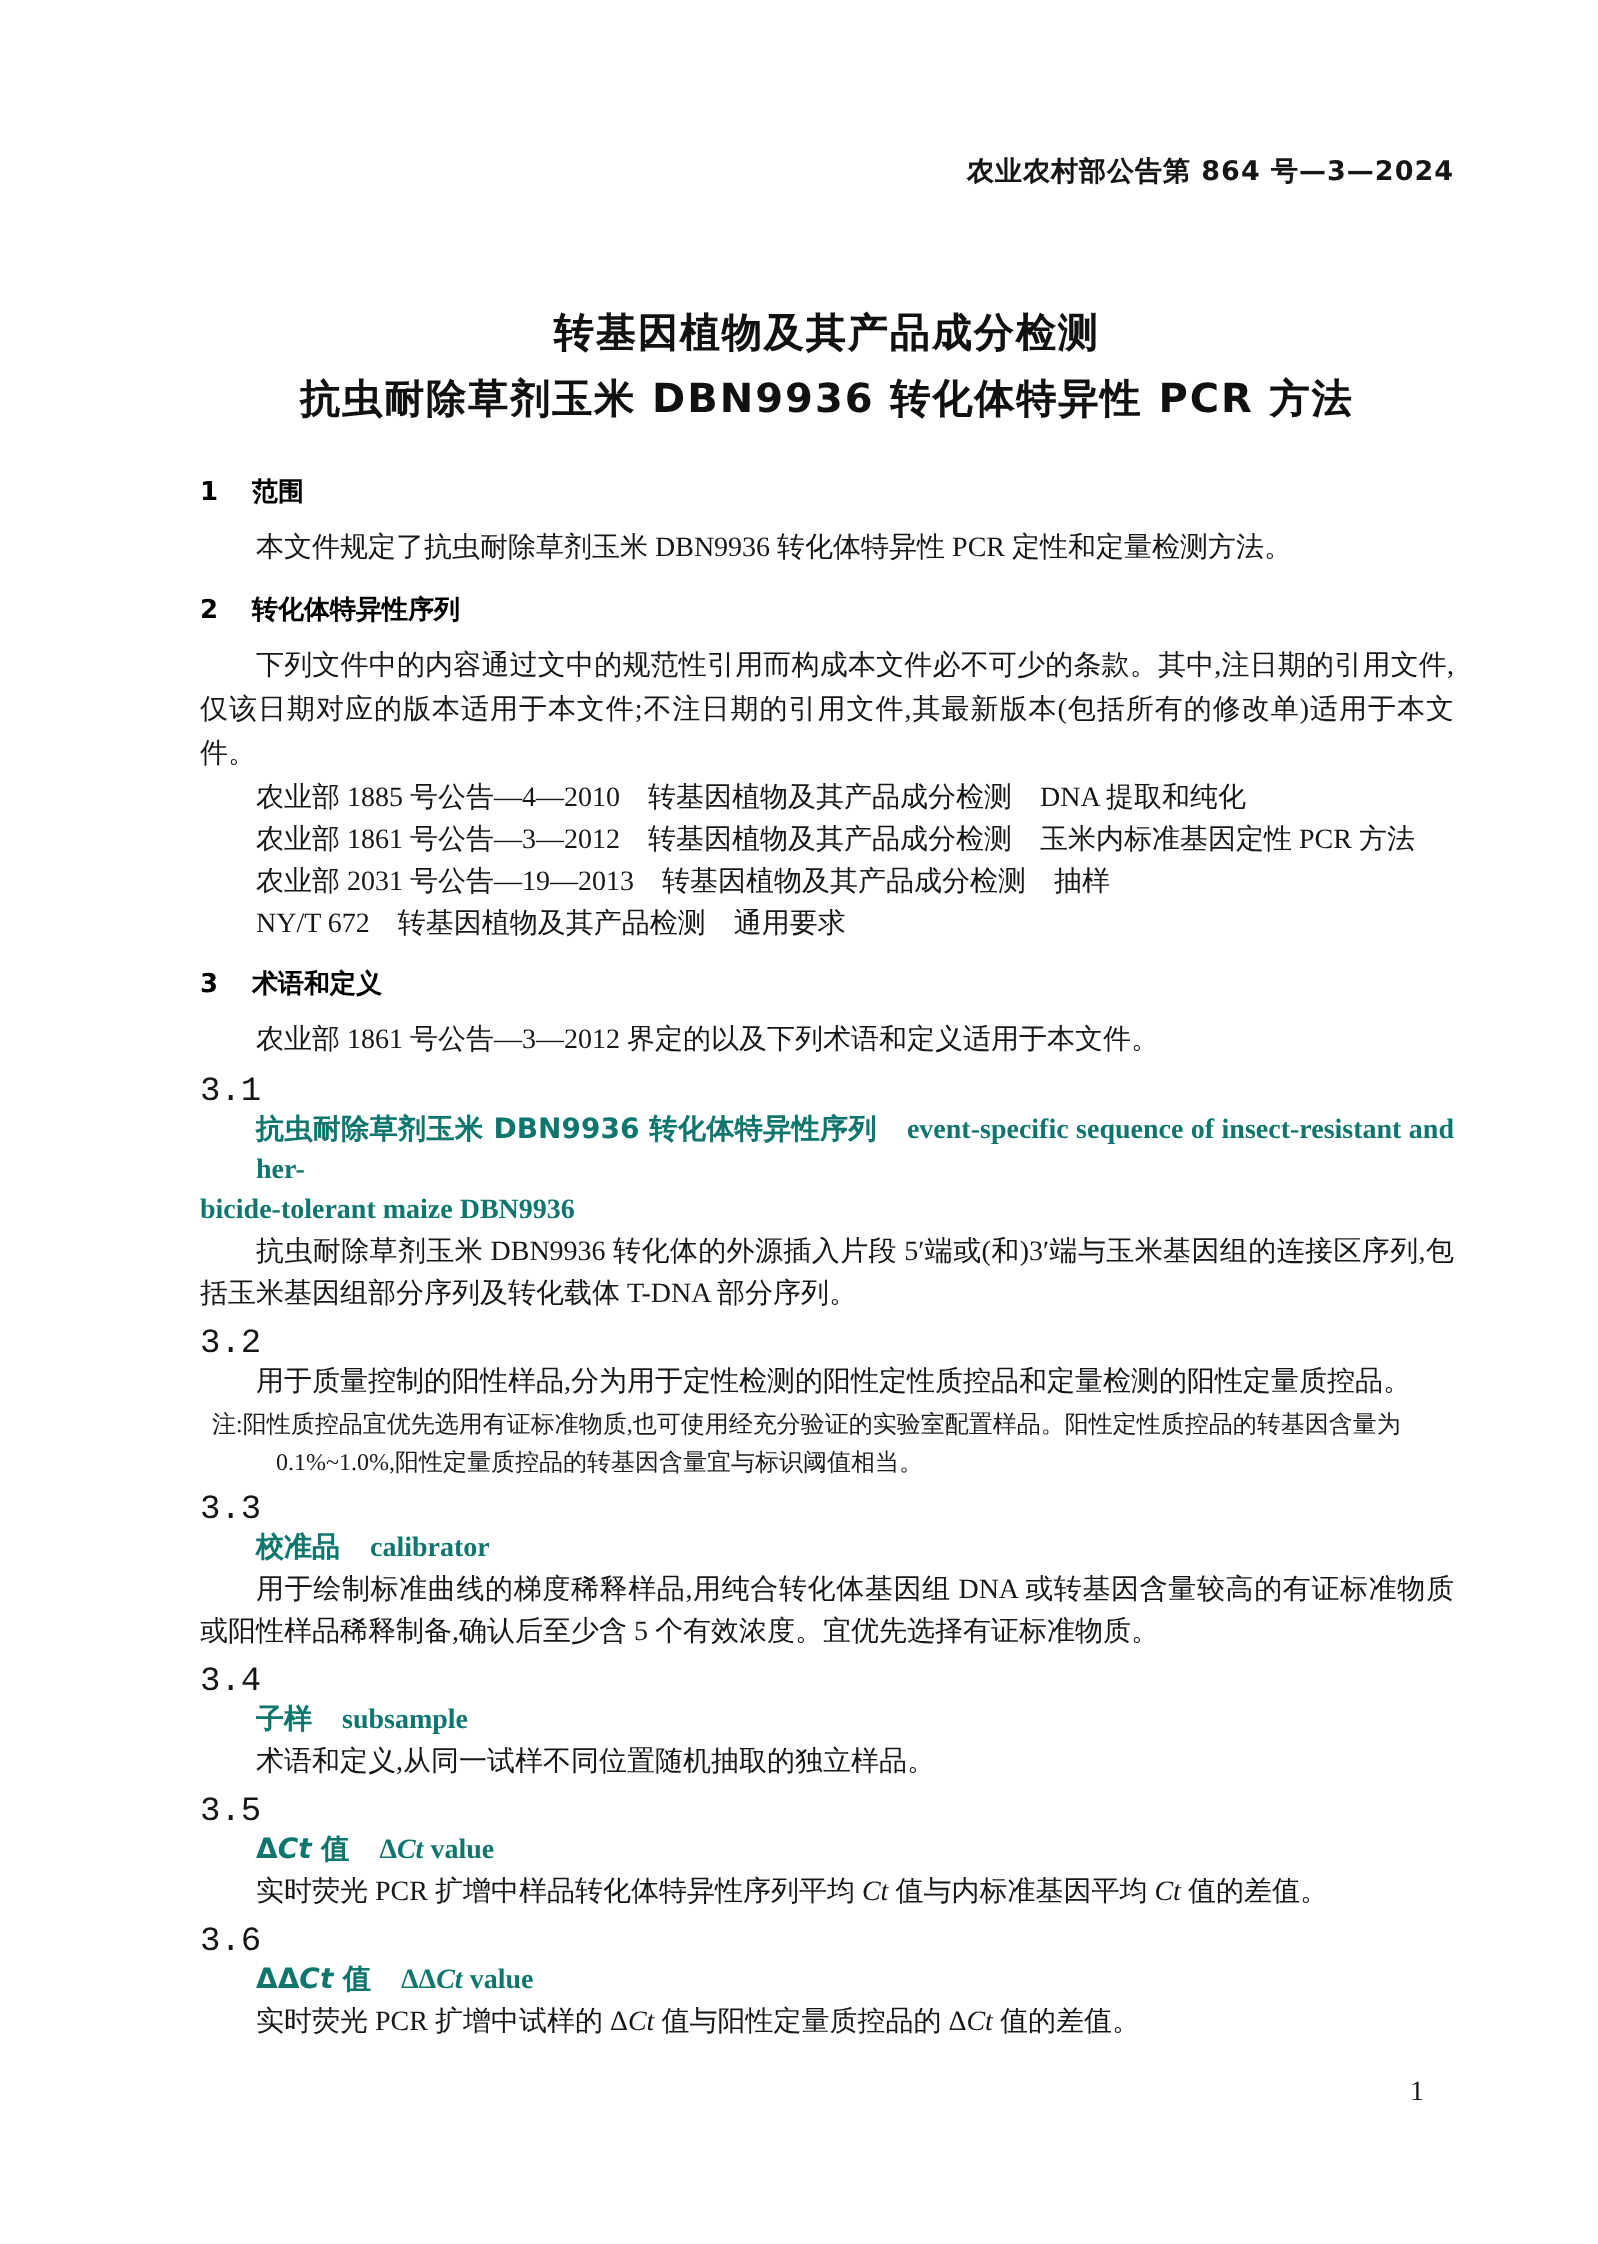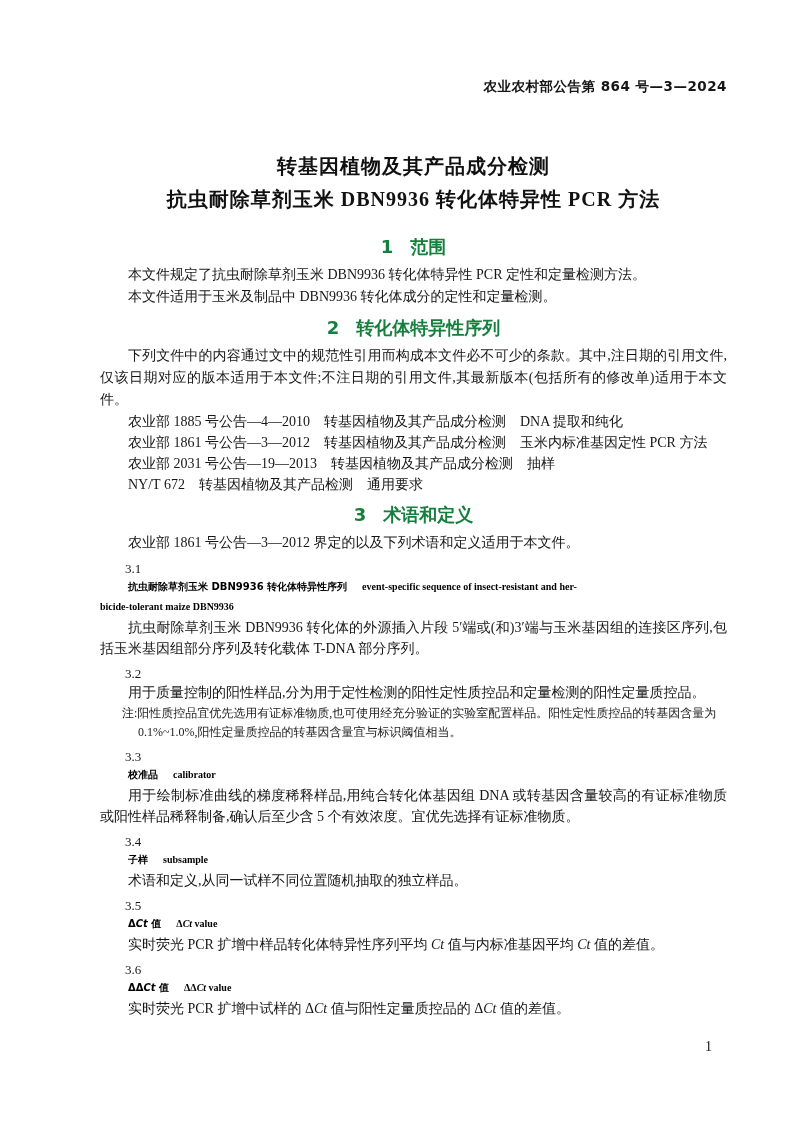--- a/index.html
+++ b/index.html
@@ -28,74 +28,72 @@
   }
 
   .title-block {
     margin-top: 54px;
     text-align: center;
     font-family: "DejaVu Sans", "Liberation Sans", sans-serif;
     font-weight: bold;
     font-size: 20px;
     color: #111;
   }
-  .title-line { line-height: 33px; letter-spacing: 1px; font-family: Liberation Serif, serif; }
+  .title-line { line-height: 33px; letter-spacing: 1px; }
 
   .sec-h {
     font-family: "DejaVu Sans", "Liberation Sans", sans-serif;
     font-weight: bold;
-    font-size: 18px;
+    font-size: 13px;
     line-height: 22px;
     margin-bottom: 6px;
-    color: #15803d;
-    text-align: center;
+    color: #000000;
   }
   .sec-h.after-title { margin-top: 20px; }
   .sec-h.mid { margin-top: 9px; }
   .sec-num { display: inline-block; margin-right: 17px; }
 
   .body-p {
     line-height: 22px;
     text-indent: 28px;
     text-align: justify;
   }
 
   .ref-line {
     line-height: 21px;
     padding-left: 28px;
   }
 
   .sub { margin-top: 6px; }
   .sub-num {
-    font-family: Liberation Serif, serif;
-    font-size: 13px;
+    font-family: Liberation Mono, monospace;
+    font-size: 17px;
     line-height: 17px;
-    margin-left: 25px;
   }
   .term-line {
     padding-left: 28px;
     font-weight: bold;
     line-height: 20px;
-    font-size: 10px;
-    color: #000000;
+    font-size: 14px;
+    color: #0f766e;
     text-align: justify;
   }
   .term-cont { padding-left: 0; }
   .term-zh { font-family: "DejaVu Sans", "Liberation Sans", sans-serif; }
   .term-en { font-family: "Liberation Serif", "DejaVu Serif", serif; margin-left: 15px; }
   .term-line i, .def i { font-style: italic; }
 
   .def {
     line-height: 21px;
     text-indent: 28px;
     text-align: justify;
   }
 
   .note { font-size: 12px; line-height: 19px; margin-top: 1px; color: #1b1b1b; }
-  .note-line1 { padding-left: 6px; margin-left: 16px; }
+  .note-line1 { padding-left: 6px; }
   .note-line2 { padding-left: 38px; }
   .note-label { display: inline; }
 
   .page-num {
     position: absolute;
     top: 1038px;
     right: 87px;
     font-size: 14px;
     line-height: 17px;
   }
@@ -109,21 +107,20 @@
 
   <div class="title-block">
     <div class="title-line">转基因植物及其产品成分检测</div>
     <div class="title-line">抗虫耐除草剂玉米 DBN9936 转化体特异性 PCR 方法</div>
   </div>
 
   <div class="sec-h after-title">
     <span class="sec-num">1</span><span>范围</span>
   </div>
   <p class="body-p">本文件规定了抗虫耐除草剂玉米 DBN9936 转化体特异性 PCR 定性和定量检测方法。</p>
-  <p class="body-p">本文件适用于玉米及制品中 DBN9936 转化体成分的定性和定量检测。</p>
 
   <div class="sec-h mid">
     <span class="sec-num">2</span><span>转化体特异性序列</span>
   </div>
   <p class="body-p">下列文件中的内容通过文中的规范性引用而构成本文件必不可少的条款。其中,注日期的引用文件,仅该日期对应的版本适用于本文件;不注日期的引用文件,其最新版本(包括所有的修改单)适用于本文件。</p>
   <div class="ref-line">农业部 1885 号公告—4—2010　转基因植物及其产品成分检测　DNA 提取和纯化</div>
   <div class="ref-line">农业部 1861 号公告—3—2012　转基因植物及其产品成分检测　玉米内标准基因定性 PCR 方法</div>
   <div class="ref-line">农业部 2031 号公告—19—2013　转基因植物及其产品成分检测　抽样</div>
   <div class="ref-line">NY/T 672　转基因植物及其产品检测　通用要求</div>
 

